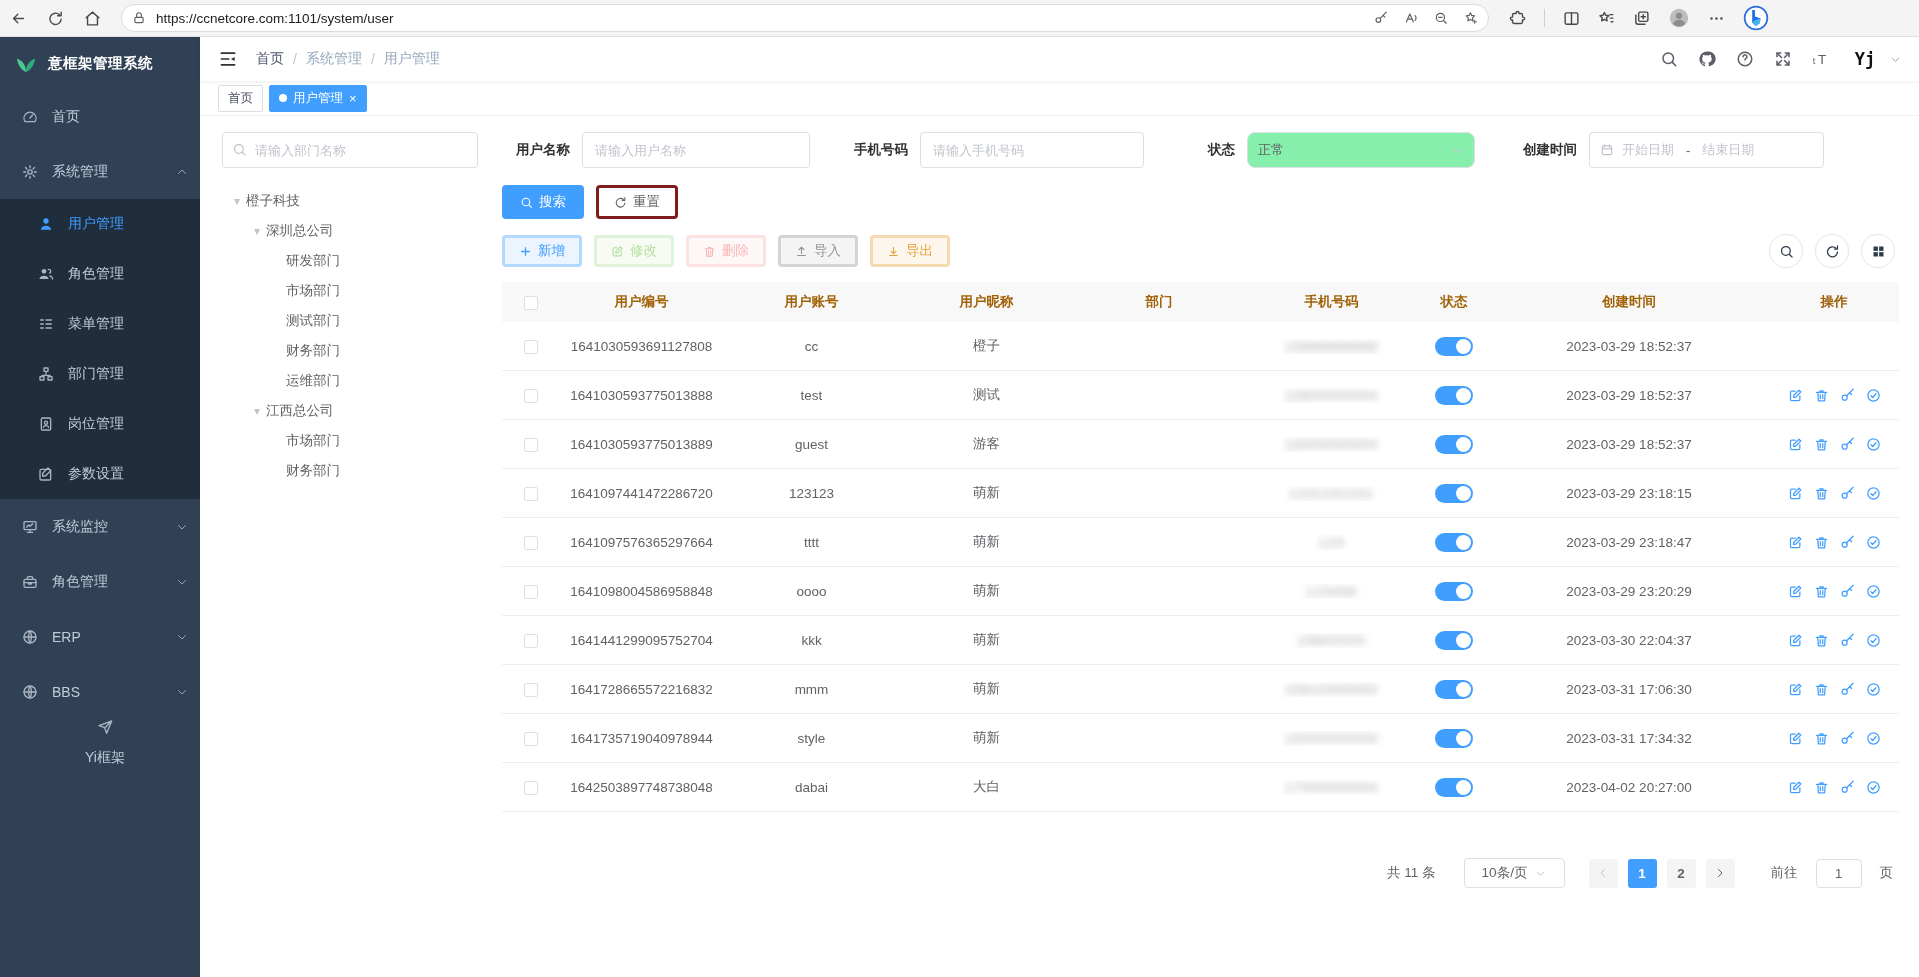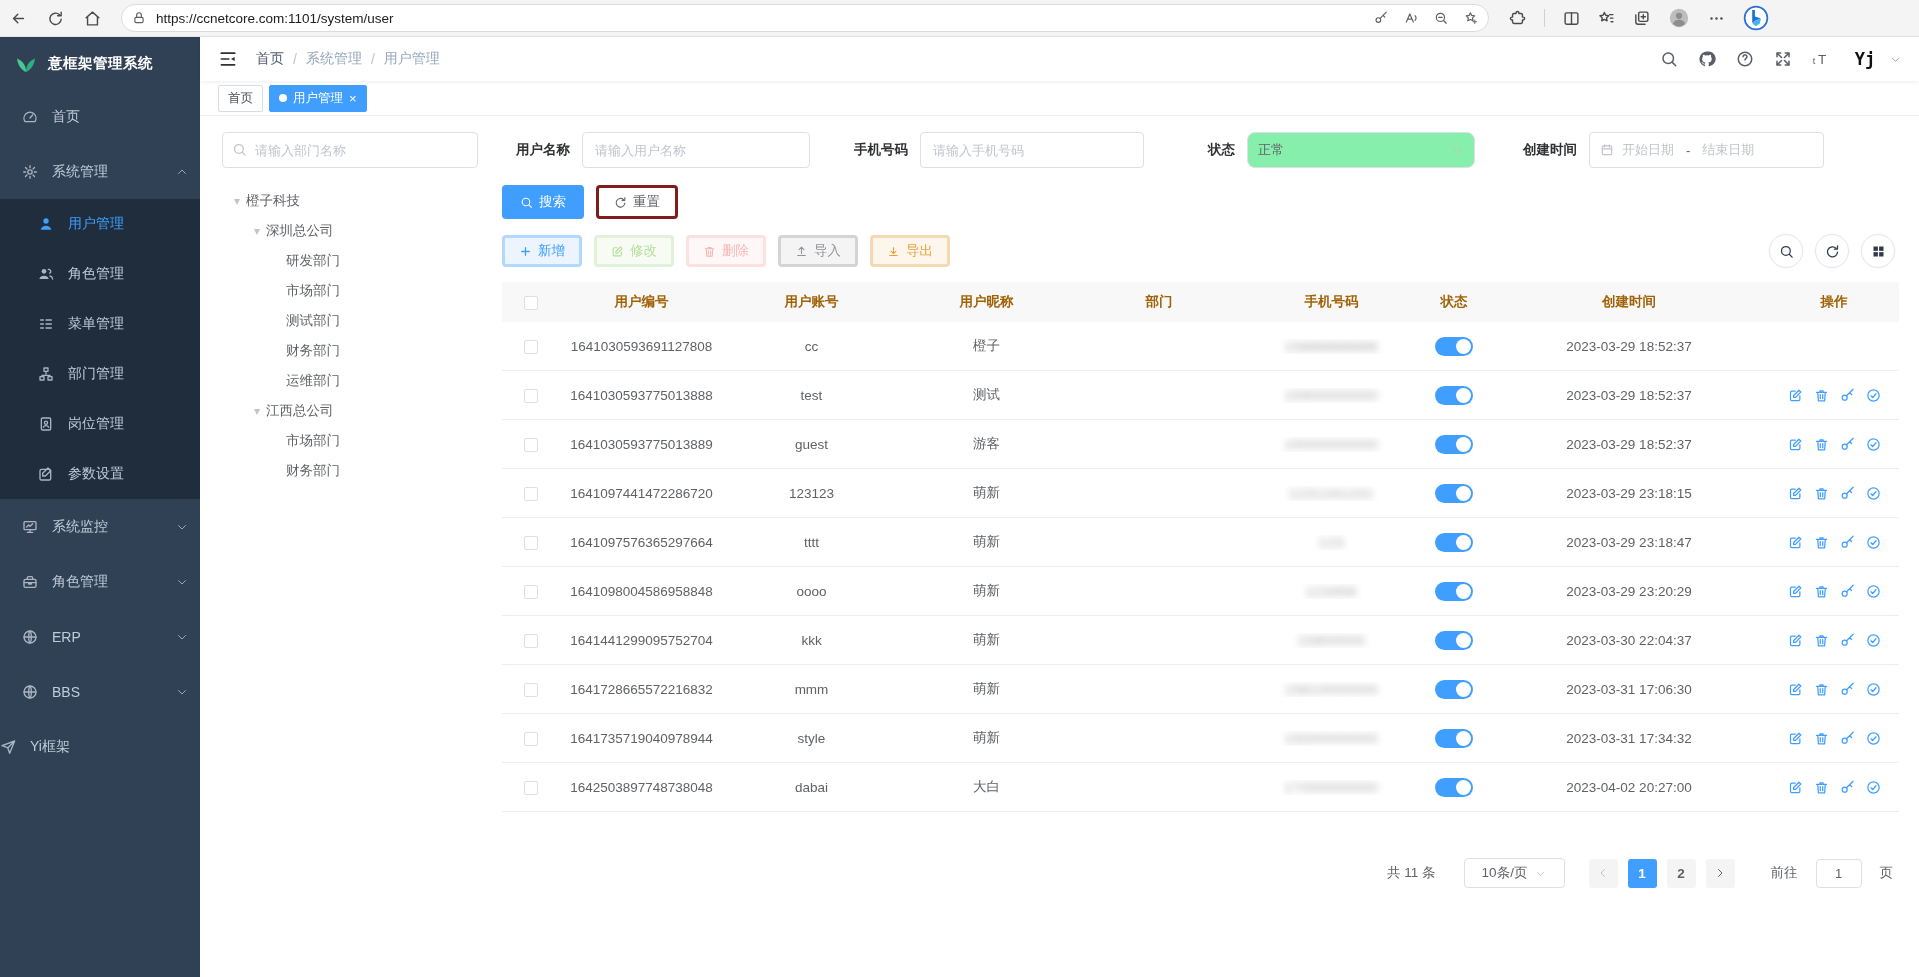--- a/index.html
+++ b/index.html
@@ -383,21 +383,21 @@
             </svg>
           </span>
           <span>BBS</span>
           <span class="s-arrow ic">
             <svg viewBox="0 0 24 24" fill="none" stroke="currentColor" stroke-width="2" stroke-linecap="round" stroke-linejoin="round">
               <path d="M5 9l7 7 7-7"></path>
             </svg>
           </span>
         </div>
 
-        <div class="side-item lv0" style="">
+        <div class="side-item lv0" style="padding-left: 22px; flex-direction: column;">
           <span class="s-icon ic">
             <svg viewBox="0 0 24 24" fill="none" stroke="currentColor" stroke-width="2" stroke-linecap="round" stroke-linejoin="round">
               <path d="M22 3L11.5 13.5M22 3l-7.5 18.5-3-8.5-8.5-3z"></path>
             </svg>
           </span>
           <span>Yi框架</span>
           <span class="s-arrow ic"></span>
         </div>
       </div>
   </div>

